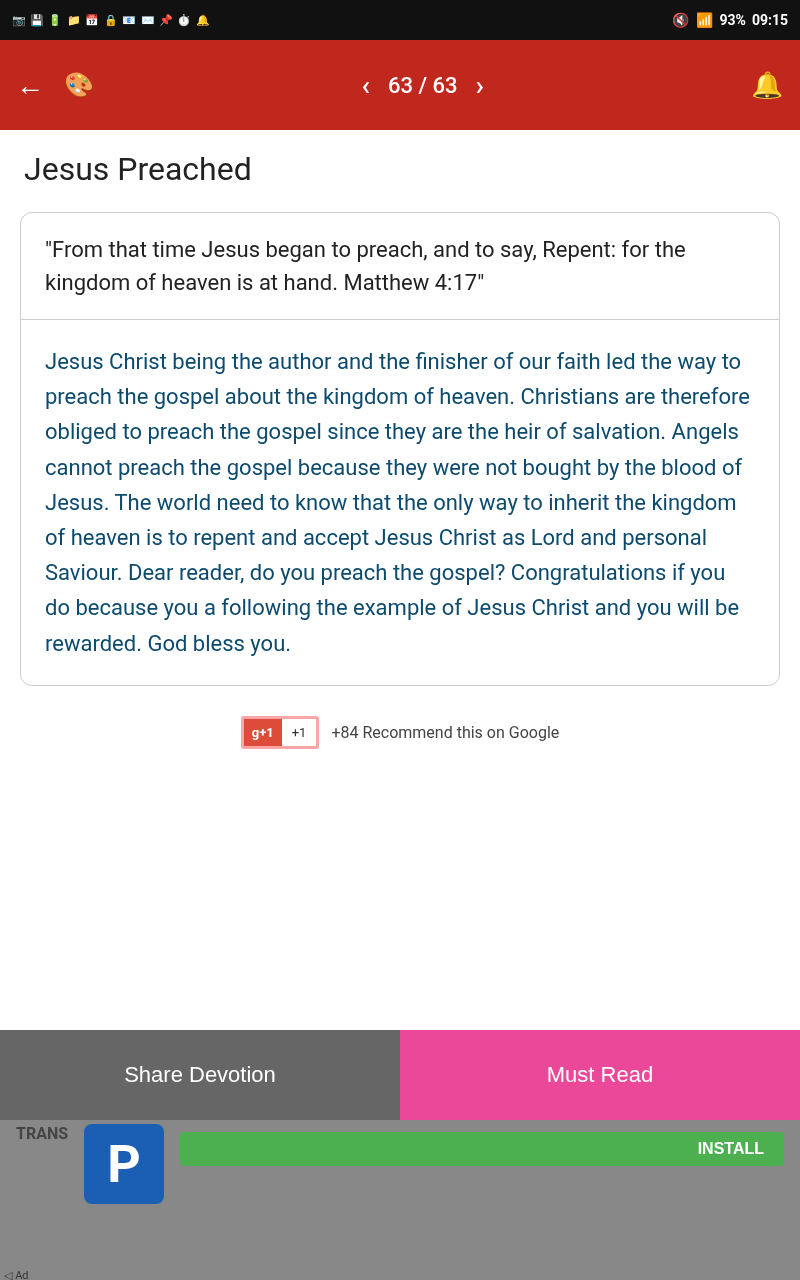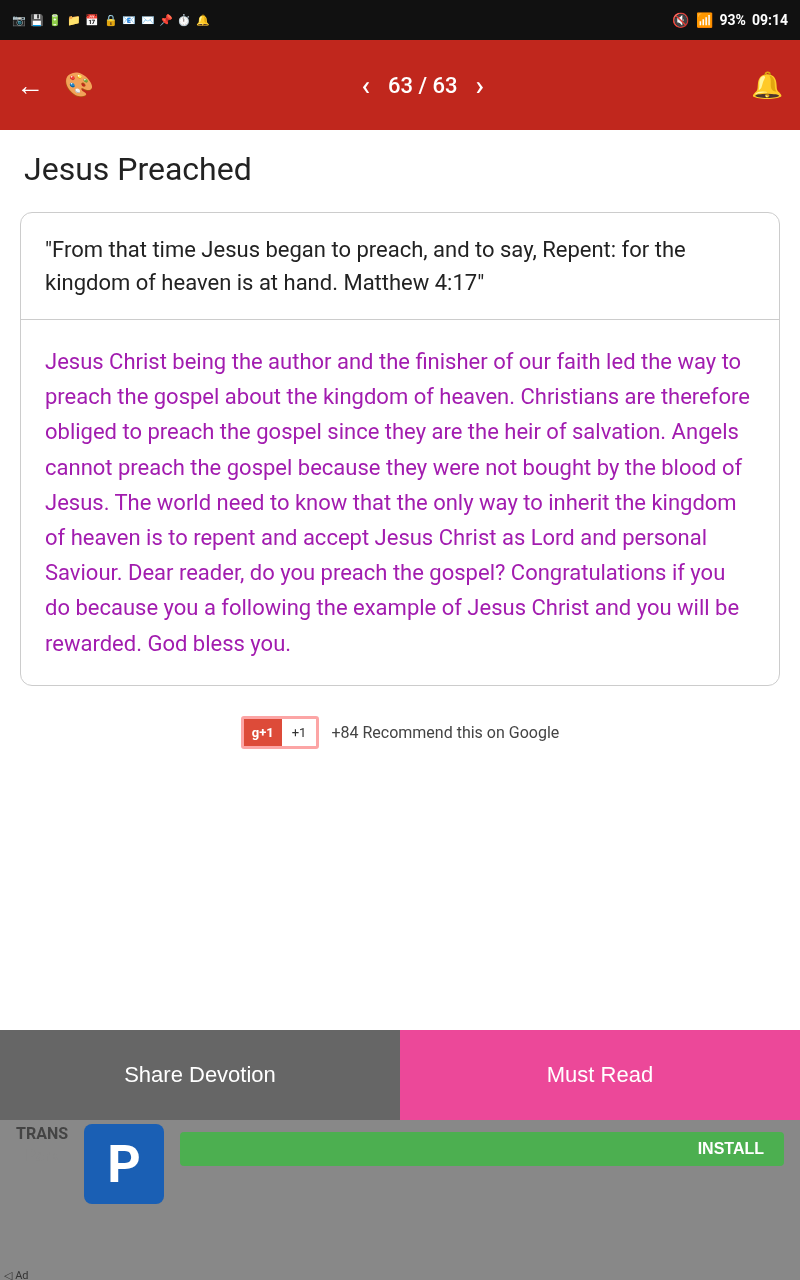--- a/index.html
+++ b/index.html
@@ -95,21 +95,21 @@
       margin-bottom: 24px;
       padding-left: 8px;
     }
     .quote-text {
       font-size: 22px;
       color: #222;
       line-height: 1.5;
     }
     .body-text {
       font-size: 22px;
-      color: #a21caf;
+      color: #0c4a6e;
       line-height: 1.6;
     }
 
     
     .devotion-card {
       border: 1px solid #ccc;
       border-radius: 12px;
       margin: 0 4px;
       overflow: hidden;
     }
@@ -249,21 +249,21 @@
   <div class="status-icons">
 
     <span style="font-size:11px; letter-spacing:1px;">
       📷 💾 🔋 📁 📅 🔒 📧 ✉️ 📌 ⏱️ 🔔
     </span>
   </div>
   <div class="status-right">
     <span>🔇</span>
     <span>📶</span>
     <span>93%</span>
-    <span>09:14</span>
+    <span>09:15</span>
   </div>
 </div>
 
 <div class="app-bar">
   <div class="app-bar-left">
     <span class="back-arrow">←</span>
     <span class="palette-icon">🎨</span>
   </div>
   <div class="app-bar-center">
     <span class="nav-arrow">‹</span>

